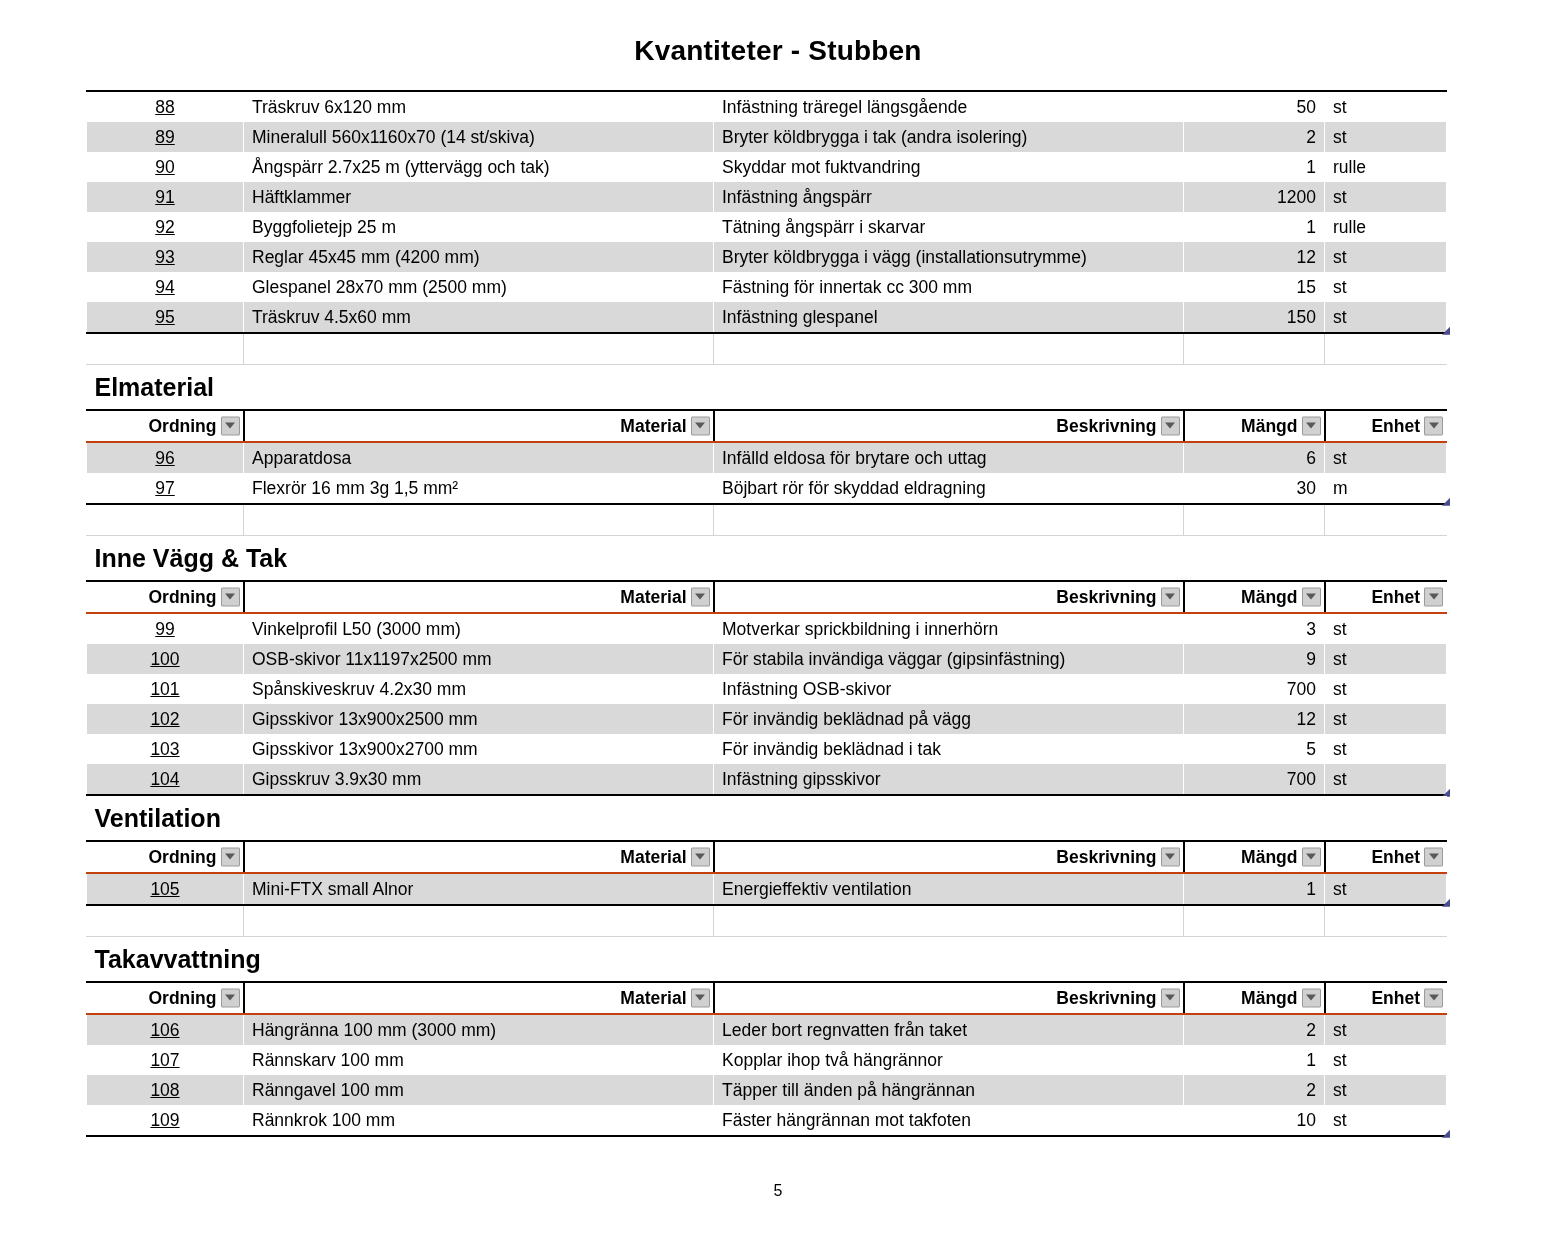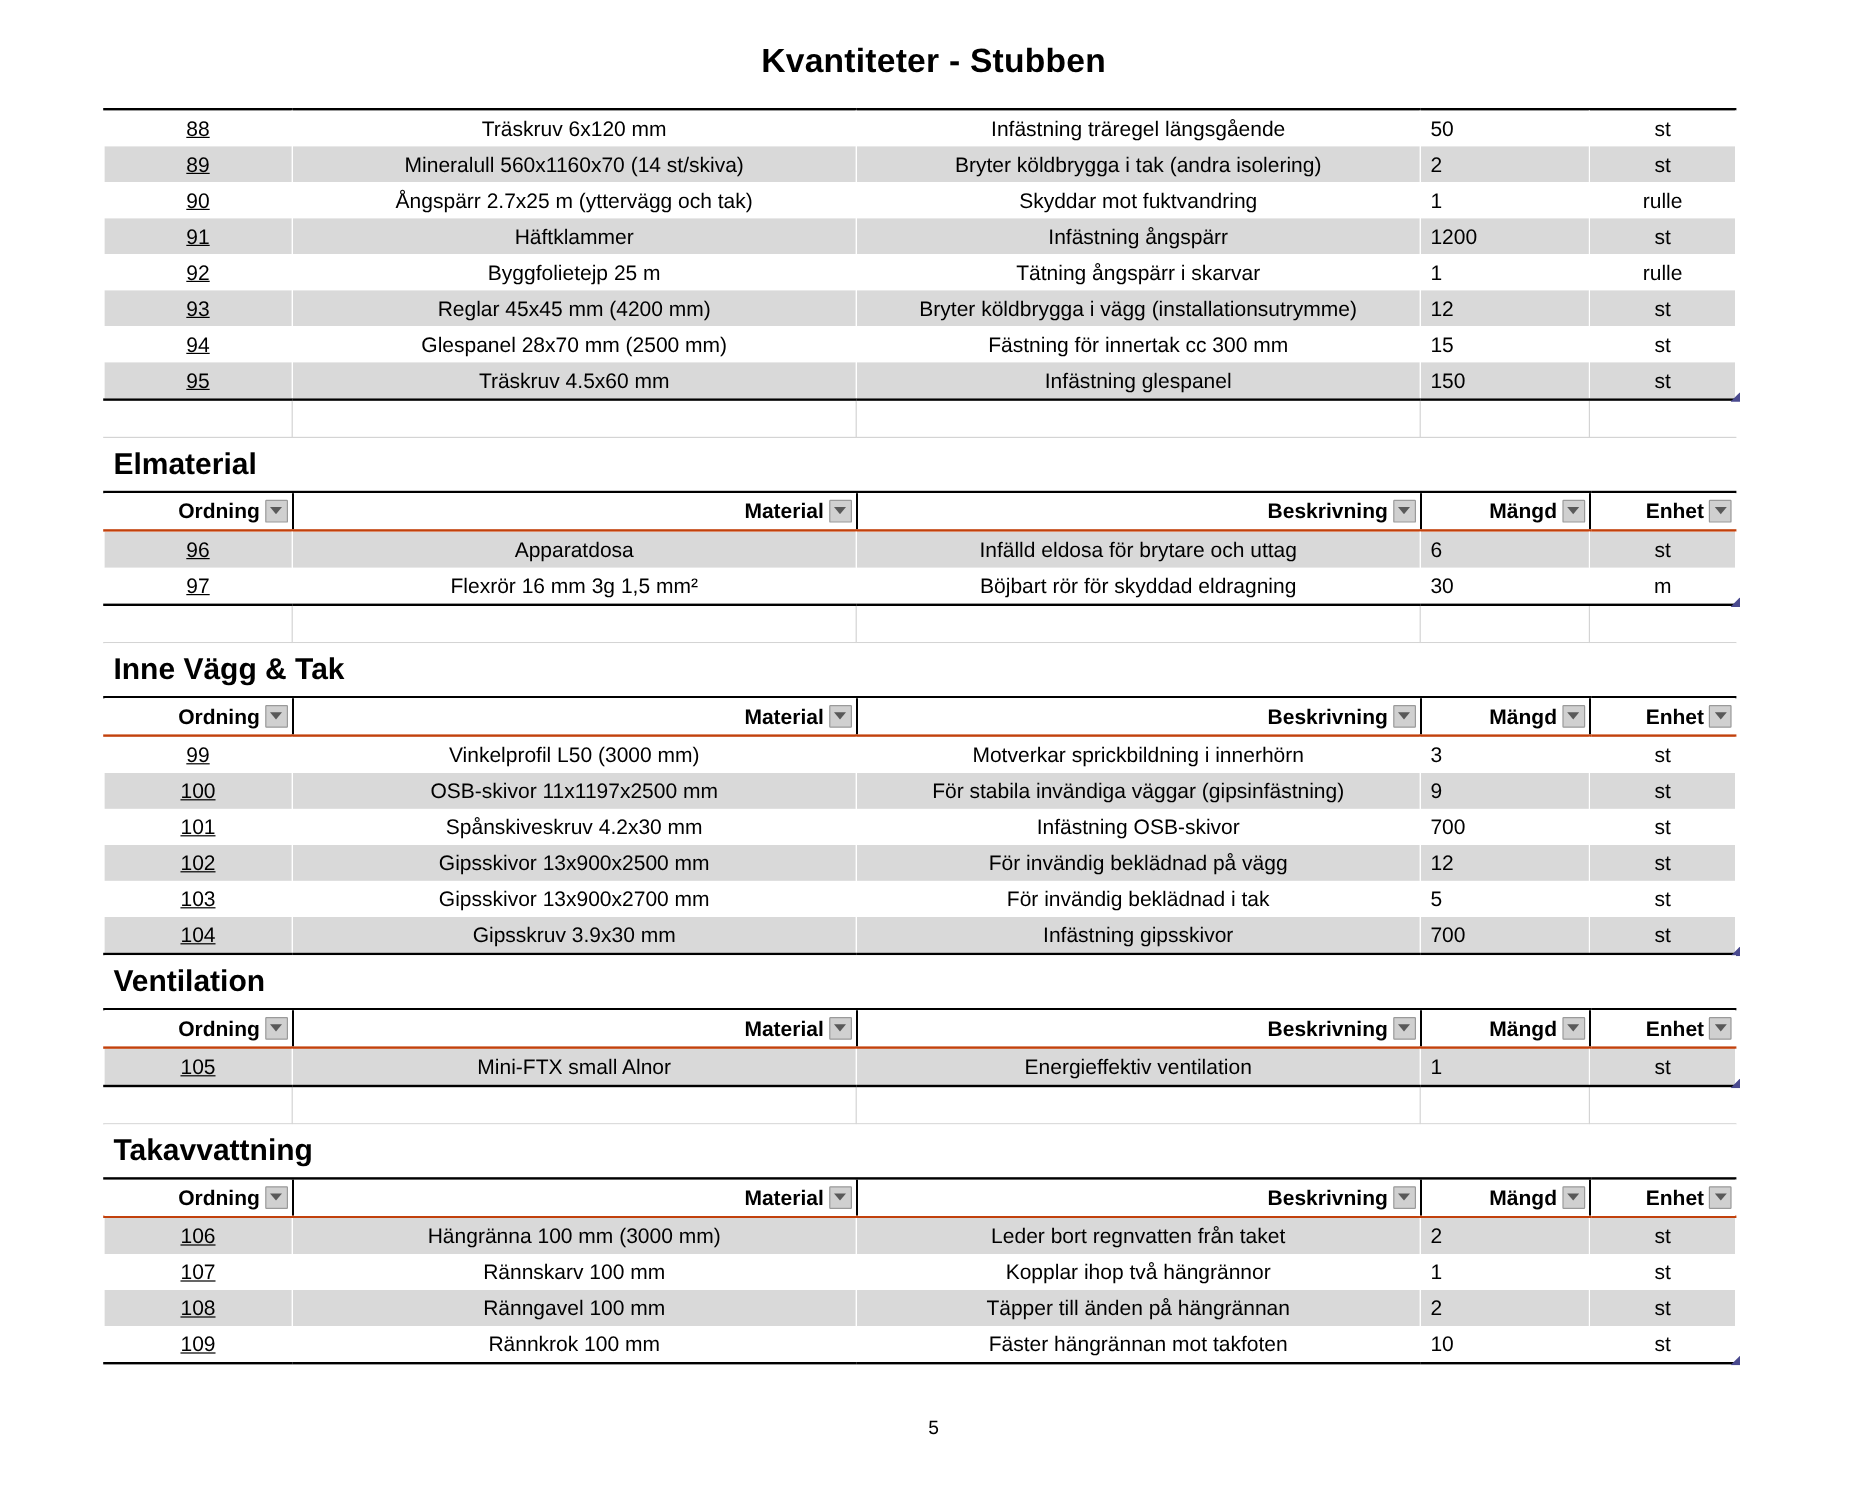--- a/index.html
+++ b/index.html
@@ -60,23 +60,23 @@
     white-space: nowrap;
     font-weight: normal;
     border-left: 1px solid #ffffff;
     border-right: 1px solid #ffffff;
   }
 
   
   tr.datarow td { background: #ffffff; }
   tr.datarow.band td { background: #d9d9d9; }
   tr.datarow td.ord  { text-align: center; text-decoration: underline; }
-  tr.datarow td.qty  { text-align: left; }
-  tr.datarow td.unit { text-align: center; }
-  tr.datarow td.mat, tr.datarow td.desc { text-align: center; }
+  tr.datarow td.qty  { text-align: right; }
+  tr.datarow td.unit { text-align: left; }
+  tr.datarow td.mat, tr.datarow td.desc { text-align: left; }
 
   
   tr.datarow td.mat, tr.datarow td.desc,
   tr.datarow td.qty, tr.datarow td.unit {
     border-left: 1px solid #ffffff;
   }
 
   
   tr.top-rule td { border-top: 2px solid #000000; }
   tr.bot-rule td { border-bottom: 2px solid #000000; }

